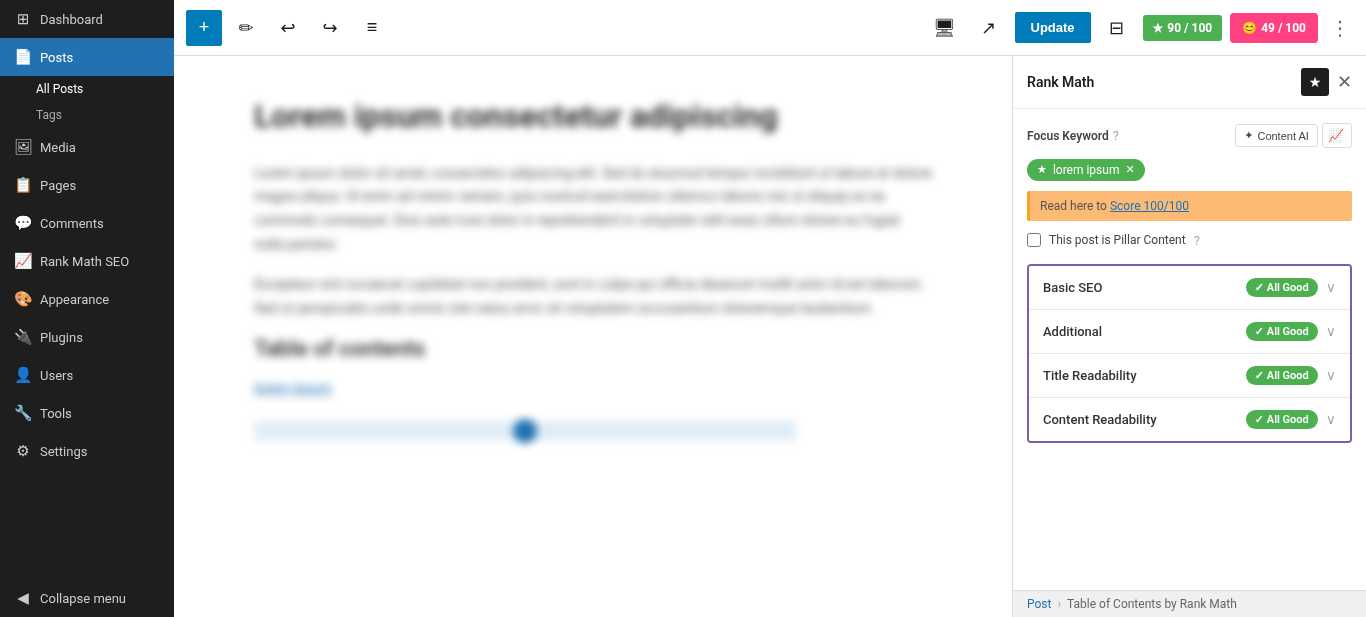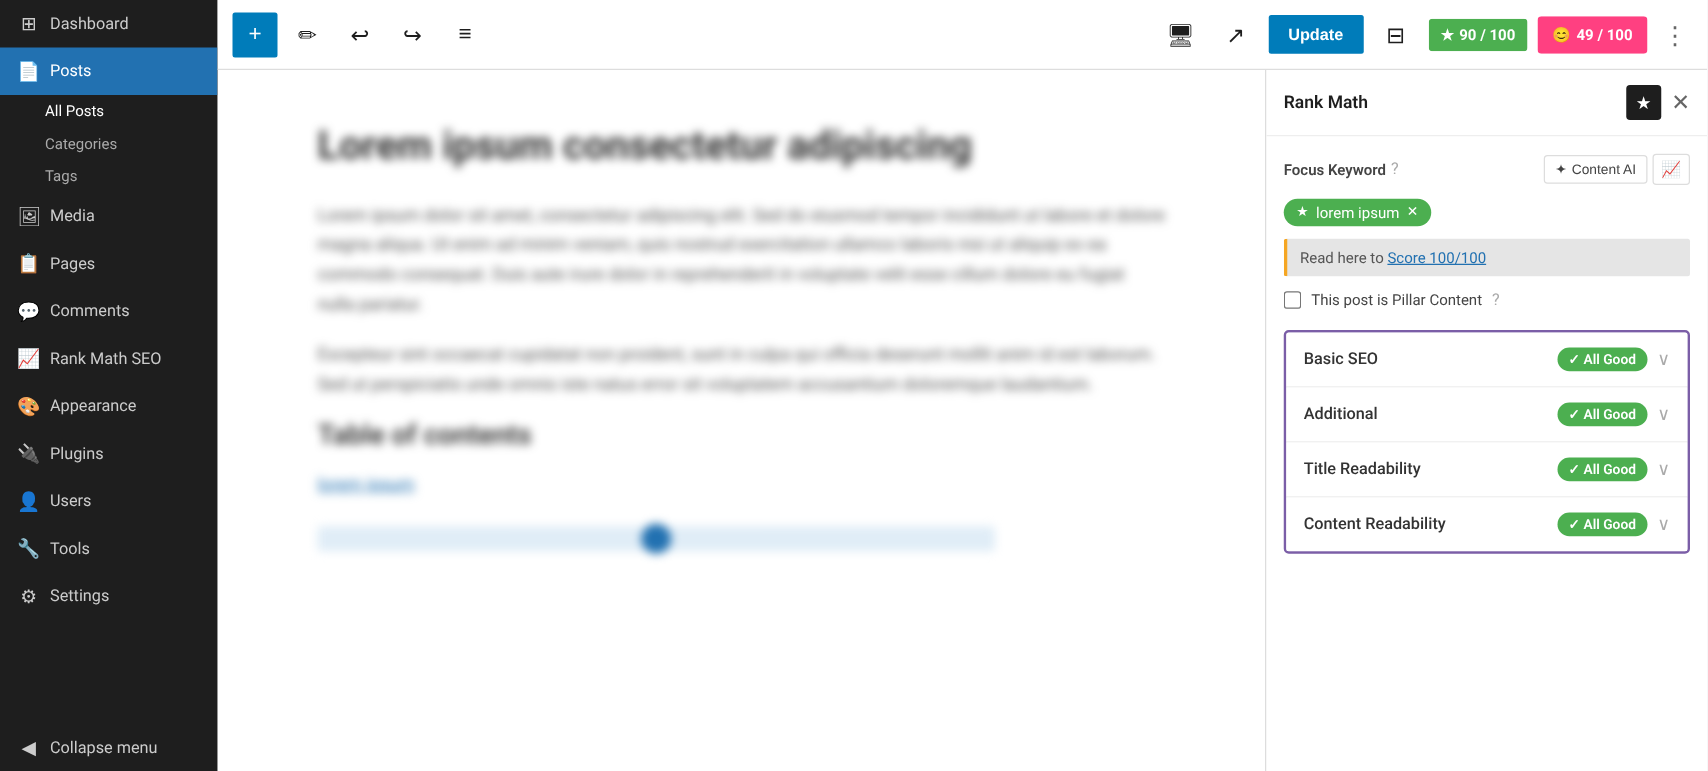--- a/index.html
+++ b/index.html
@@ -266,21 +266,21 @@
       width: 100%;
       border: 1px solid #ddd;
       border-radius: 3px;
       padding: 8px 10px;
       font-size: 12px;
       color: #aaa;
       outline: none;
       margin-bottom: 10px;
     }
     .rm-notice {
-      background: #e5e5e5;
+      background: #fdba74;
       border-left: 3px solid #f5a623;
       padding: 8px 10px;
       font-size: 12px;
       color: #555;
       margin-bottom: 12px;
       border-radius: 2px;
     }
     .rm-notice a { color: #2271b1; }
     .rm-pillar-row {
       display: flex;
@@ -364,23 +364,20 @@
   <div class="sidebar-item">
     <span class="sidebar-icon">⊞</span>
     <span>Dashboard</span>
   </div>
   <div class="sidebar-item highlight">
     <span class="sidebar-icon">📄</span>
     <span>Posts</span>
   </div>
   <div class="sidebar-subitem active">
     <span>All Posts</span>
-  </div>
-  <div class="sidebar-subitem">
-    <span>Categories</span>
   </div>
   <div class="sidebar-subitem">
     <span>Tags</span>
   </div>
   <div class="sidebar-item">
     <span class="sidebar-icon">🖼</span>
     <span>Media</span>
   </div>
   <div class="sidebar-item">
     <span class="sidebar-icon">📋</span>
@@ -558,16 +555,21 @@
             <div class="rm-accordion-header">
               <span class="rm-accordion-label">Content Readability</span>
               <span class="rm-badge-good">✓ All Good</span>
               <span class="rm-chevron">∨</span>
             </div>
           </div>
         </div>
 
       </div>
 
+      <div class="breadcrumb-bar">
+        <span class="breadcrumb-link">Post</span>
+        <span class="breadcrumb-sep">›</span>
+        <span>Table of Contents by Rank Math</span>
+      </div>
     </div>
 
   </div>
 </div>
 
 </body></html>

